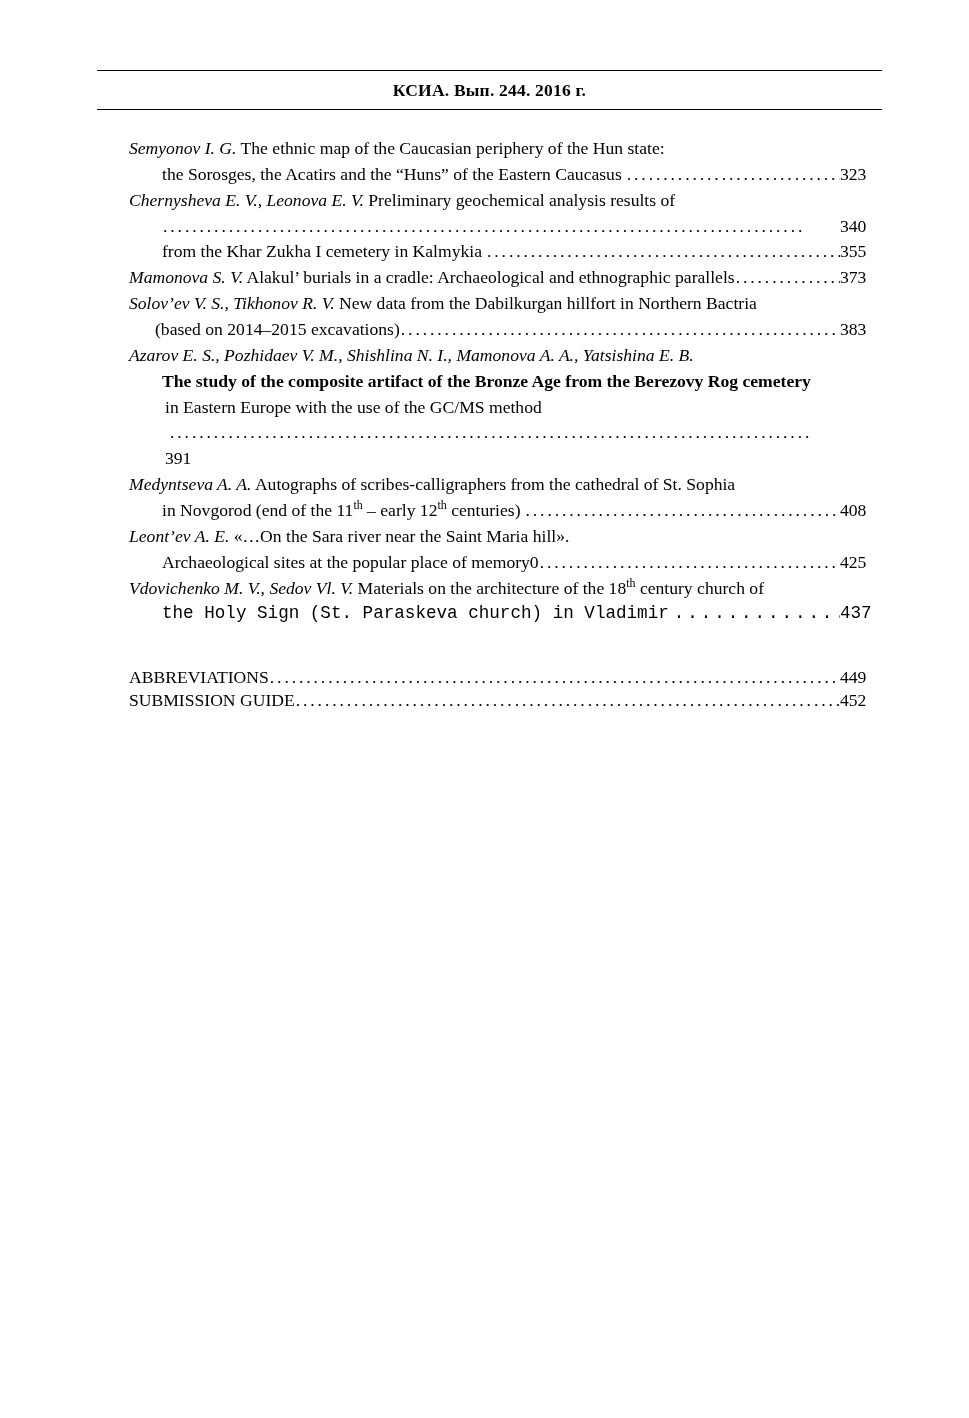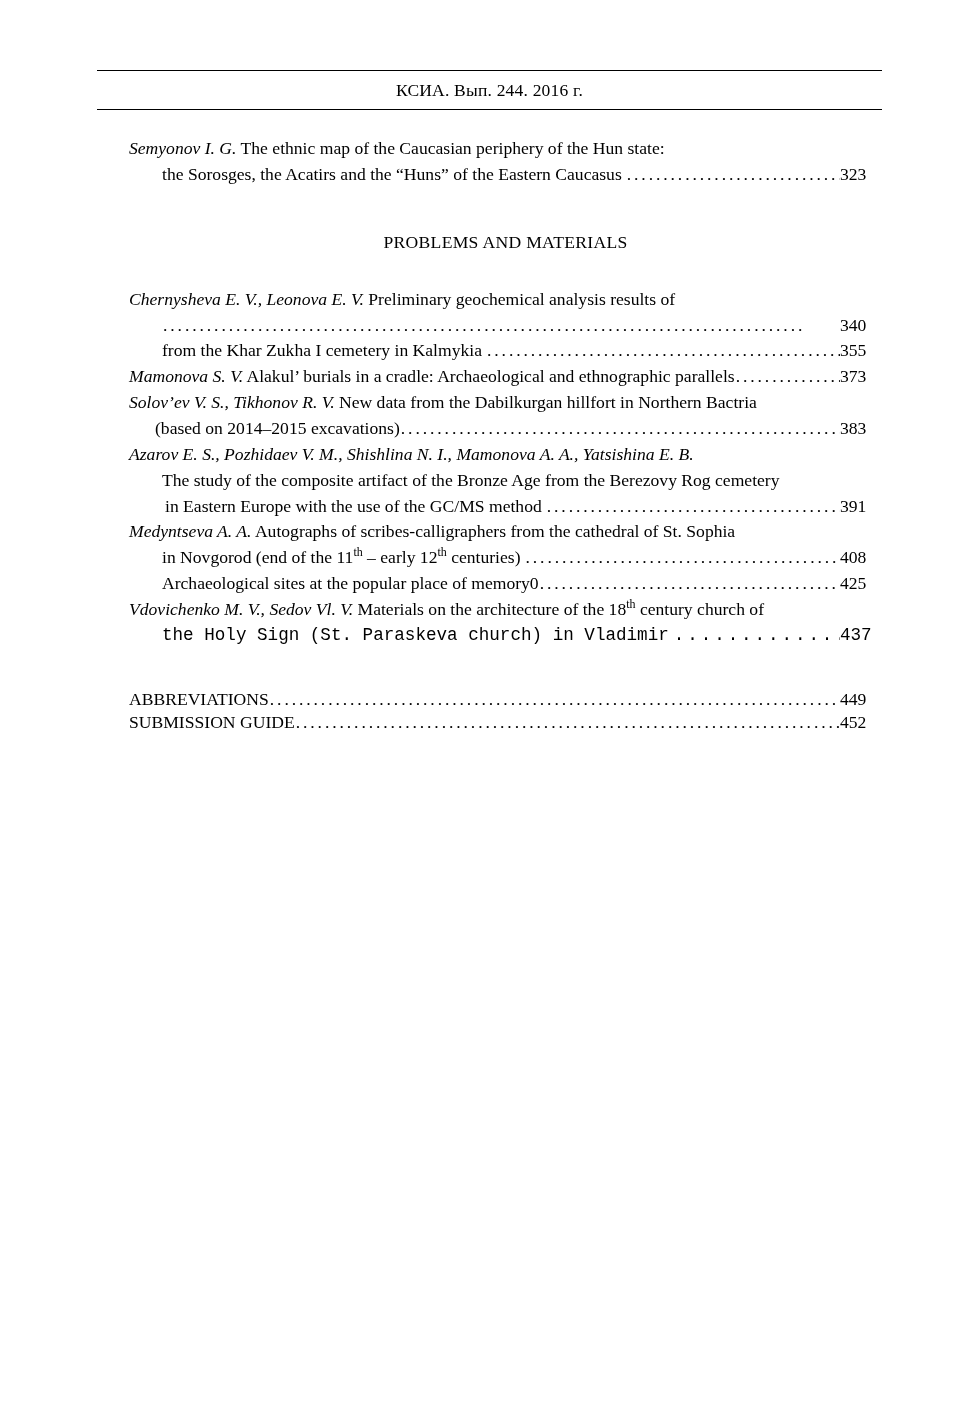--- a/index.html
+++ b/index.html
@@ -28,38 +28,40 @@
     top: 70px;
     width: 785px;
   }
   .running-head {
     border-top: 1.5px solid #000;
     border-bottom: 1.5px solid #000;
     text-align: center;
     font-size: 17.5px;
     padding: 9px 0 8px 0;
     letter-spacing: 0.2px;
+    font-weight: bold;
   }
 
   .toc {
     margin-top: 26px;
     margin-left: 32px;
   }
   .entry {
     font-size: 17.6px;
     line-height: 1.47;
     margin-bottom: 0px;
   }
   .entry .line {
     display: block;
     position: relative;
     white-space: nowrap;
   }
   .entry .line.indent {
     padding-left: 33px;
+    font-weight: bold;
   }
   .authors {
     font-style: italic;
   }
   .row {
     display: flex;
     align-items: baseline;
   }
   .row .txt {
     flex: 0 0 auto;
@@ -116,21 +118,20 @@
         <div class="line">
           <span class="authors">Semyonov I. G.</span><span> The ethnic map of the Caucasian periphery of the Hun state:</span>
         </div>
         <div class="row" style="padding-left:33px;">
           <span class="txt">the Sorosges, the Acatirs and the “Huns” of the Eastern Caucasus</span>
           <span class="fill">........................................................................................</span>
           <span class="num">323</span>
         </div>
       </div>
 
-      <div class="section-head">PROBLEMS AND MATERIALS</div>
 
       <div class="entry">
         <div class="line">
           <span class="authors">Chernysheva E. V., Leonova E. V.</span><span> Preliminary geochemical analysis results of</span>
         </div>
         <div class="row" style="padding-left:33px;">
           <span class="fill tight">........................................................................................</span>
           <span class="num">340</span>
         </div>
       </div>
@@ -162,39 +163,42 @@
         </div>
       </div>
 
       <div class="entry">
         <div class="line">
           <span class="authors">Azarov E. S., Pozhidaev V. M., Shishlina N. I., Mamonova A. A., Yatsishina E. B.</span>
         </div>
         <div class="line indent">
           <span>The study of the composite artifact of the Bronze Age from the Berezovy Rog cemetery</span>
         </div>
-        <div class="row" style="padding-left:36px;">
+        <div class="row" style="padding-left:36px;flex-direction:column;">
           <span class="txt">in Eastern Europe with the use of the GC/MS method</span>
           <span class="fill">........................................................................................</span>
           <span class="num">391</span>
         </div>
       </div>
 
       <div class="entry">
         <div class="line">
           <span class="authors">Medyntseva A. A.</span><span> Autographs of scribes-calligraphers from the cathedral of St. Sophia</span>
         </div>
         <div class="row" style="padding-left:33px;">
           <span class="txt">in Novgorod (end of the 11<sup>th</sup> – early 12<sup>th</sup> centuries)</span>
           <span class="fill">........................................................................................</span>
           <span class="num">408</span>
         </div>
       </div>
 
       <div class="entry">
+        <div class="line">
+          <span class="authors">Leont’ev A. E.</span><span> «…On the Sara river near the Saint Maria hill».</span>
+        </div>
         <div class="row" style="padding-left:33px;">
           <span class="txt">Archaeological sites at the popular place of memory0</span>
           <span class="fill tight">........................................................................................</span>
           <span class="num">425</span>
         </div>
       </div>
 
       <div class="entry">
         <div class="line">
           <span class="authors">Vdovichenko M. V., Sedov Vl. V.</span><span> Materials on the architecture of the 18<sup>th</sup> century church of</span>

